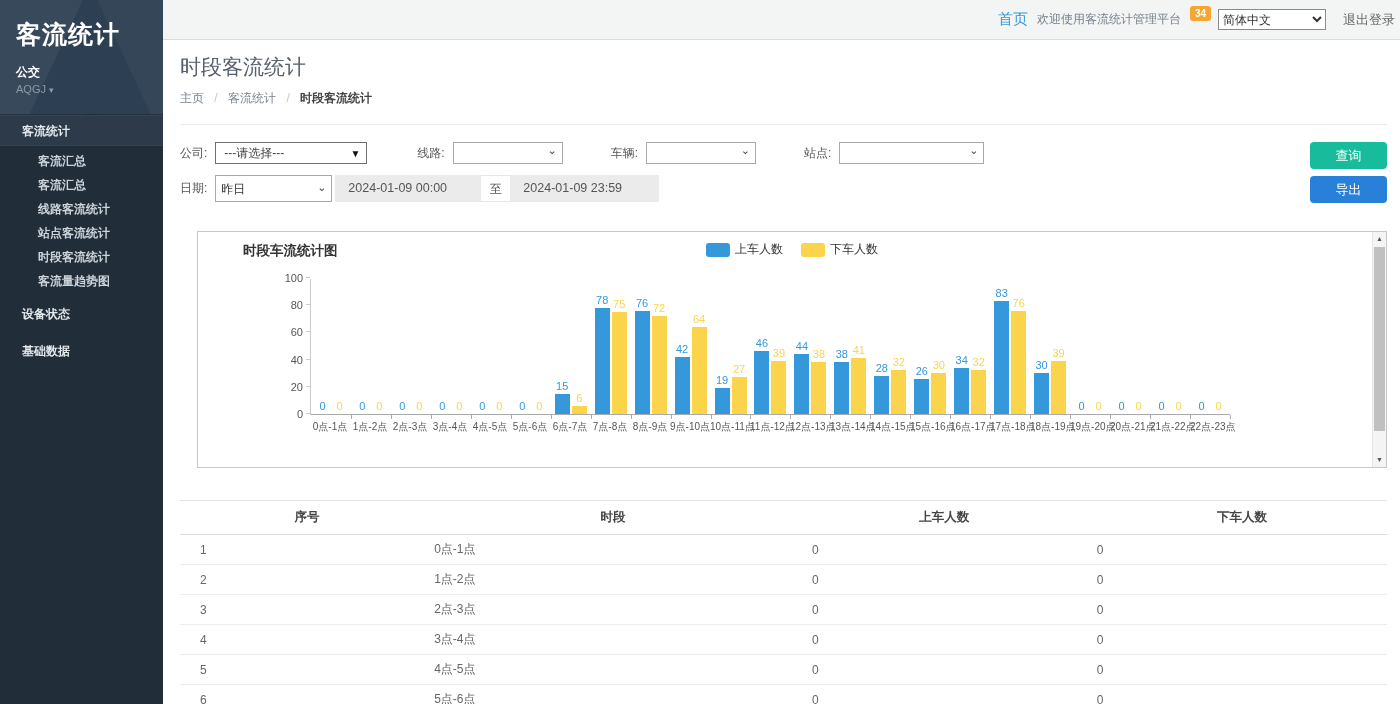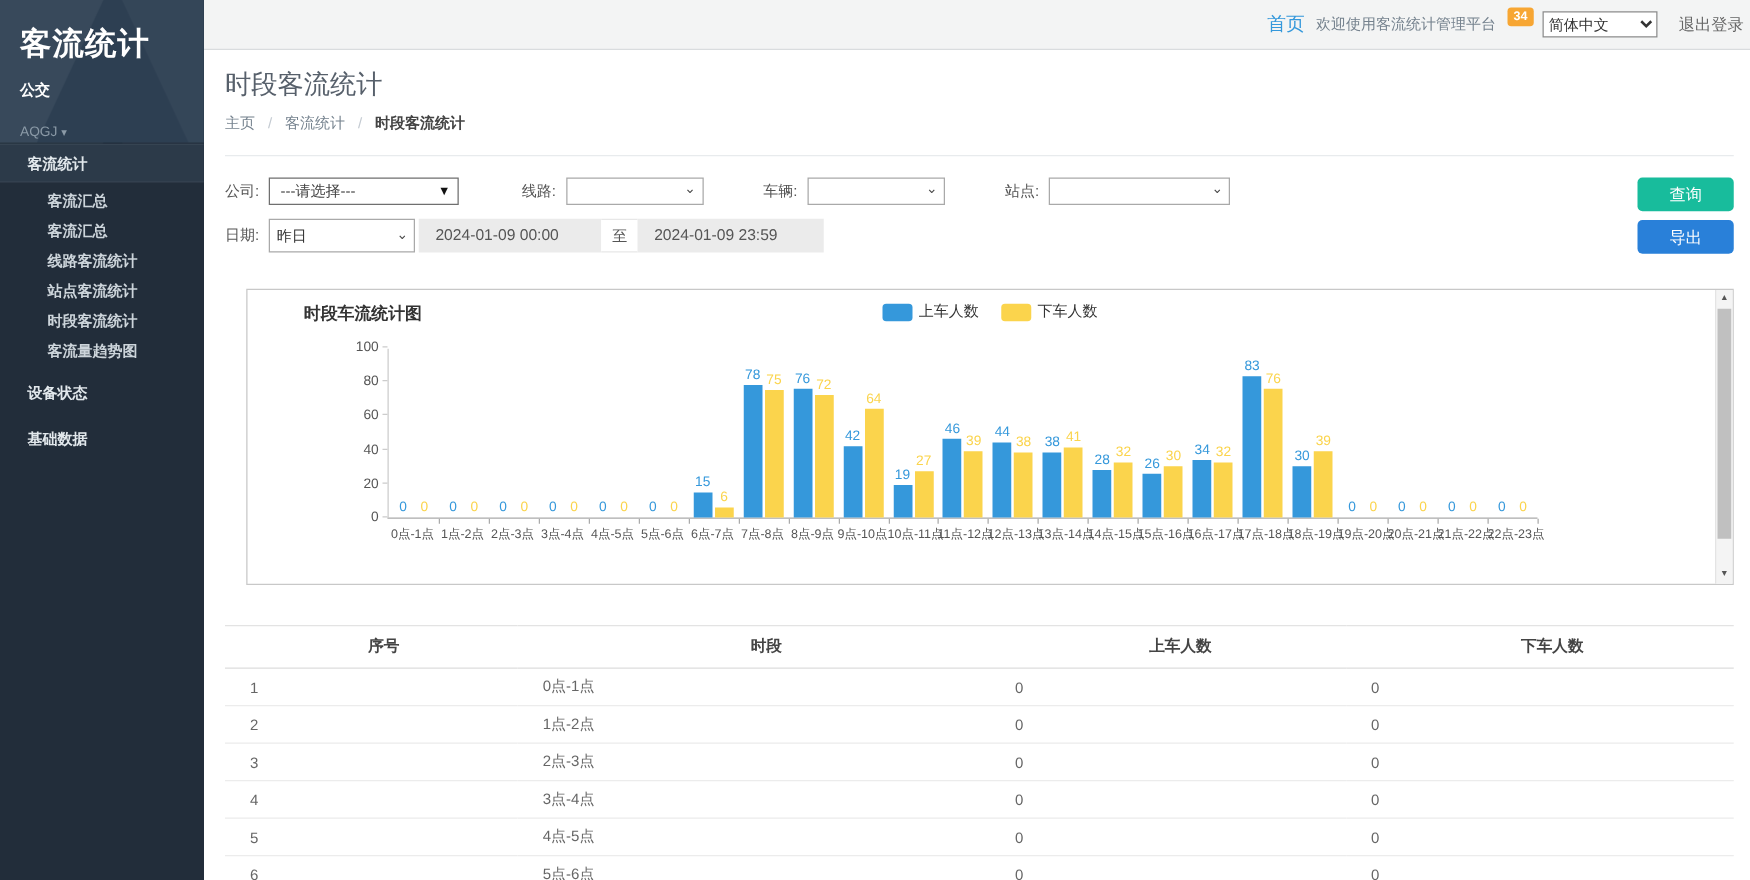--- a/index.html
+++ b/index.html
@@ -8,40 +8,40 @@
 
   
   .sidebar { position:fixed; left:0; top:0; width:163px; height:704px; background:#222d3a; z-index:10; }
   .side-logo { height:115px; padding:18px 15px 0 16px; background-color:#2d3f52;
     background-image:
       linear-gradient(115deg, rgba(255,255,255,0.05) 0%, rgba(255,255,255,0.05) 38%, transparent 38.5%),
       linear-gradient(245deg, rgba(255,255,255,0.035) 0%, rgba(255,255,255,0.035) 30%, transparent 30.5%);
     border-bottom:1px solid rgba(0,0,0,.28); }
   .brand { color:#fff; font-size:25px; font-weight:bold; letter-spacing:1px; }
   .org   { color:#fff; font-size:12px; font-weight:bold; margin-top:13px; }
-  .orgcode { color:#8b9aa7; font-size:11px; margin-top:19px; }
+  .orgcode { color:#8b9aa7; font-size:11px; margin-top:2px; }
   .orgcode .caret { font-size:9px; color:#8b9aa7; margin-left:3px; }
   .nav-section { display:block; height:31px; line-height:31px; padding-left:22px;
     color:#e2e8ec; font-size:12px; font-weight:bold; text-decoration:none; cursor:pointer; }
   .nav-section.active { background:#2c3a49; border-top:1px solid rgba(255,255,255,.05);
     border-bottom:1px solid rgba(255,255,255,.05); }
   .nav-sub { padding:3px 0 6px 0; }
   .nav-sub a { display:block; height:24px; line-height:24px; padding-left:38px;
     color:#ccd4da; font-size:12px; font-weight:bold; text-decoration:none; cursor:pointer; }
   .nav-gap { height:6px; }
 
   
   .main { margin-left:163px; }
   .topbar { height:40px; background:#f3f4f4; border-bottom:1px solid #d9dcde;
     display:flex; align-items:center; justify-content:flex-end; padding-right:5px; }
   .tb-home { color:#3498db; font-size:15px; text-decoration:none; margin-right:9px; cursor:pointer; }
   .tb-welcome { color:#75828e; font-size:12px; margin-right:9px; }
   .tb-badge { background:#f7a633; color:#fff; font-size:10px; font-weight:bold;
     padding:2px 5px; border-radius:3px; align-self:flex-start; margin-top:6px; margin-right:7px; }
-  .tb-lang { width:92px; height:21px; font-size:12px; border:1px solid #8a8a8a;
+  .tb-lang { width:108px; height:21px; font-size:12px; border:1px solid #8a8a8a;
     background:#fff; color:#333; margin-right:17px; font-family:"Liberation Sans",sans-serif; }
   .tb-logout { color:#666; font-size:13px; text-decoration:none; cursor:pointer; }
 
   .content { padding:0 13px 0 17px; }
 
   .page-head { padding:13px 0 0 0; border-bottom:1px solid #e8ebed; height:85px; }
   .page-title { font-size:21px; color:#57606b; font-weight:normal; }
   .breadcrumb { margin-top:9px; font-size:12px; }
   .breadcrumb a { color:#76838f; text-decoration:none; cursor:pointer; }
   .bc-sep { color:#c3cad1; margin:0 7px; }

